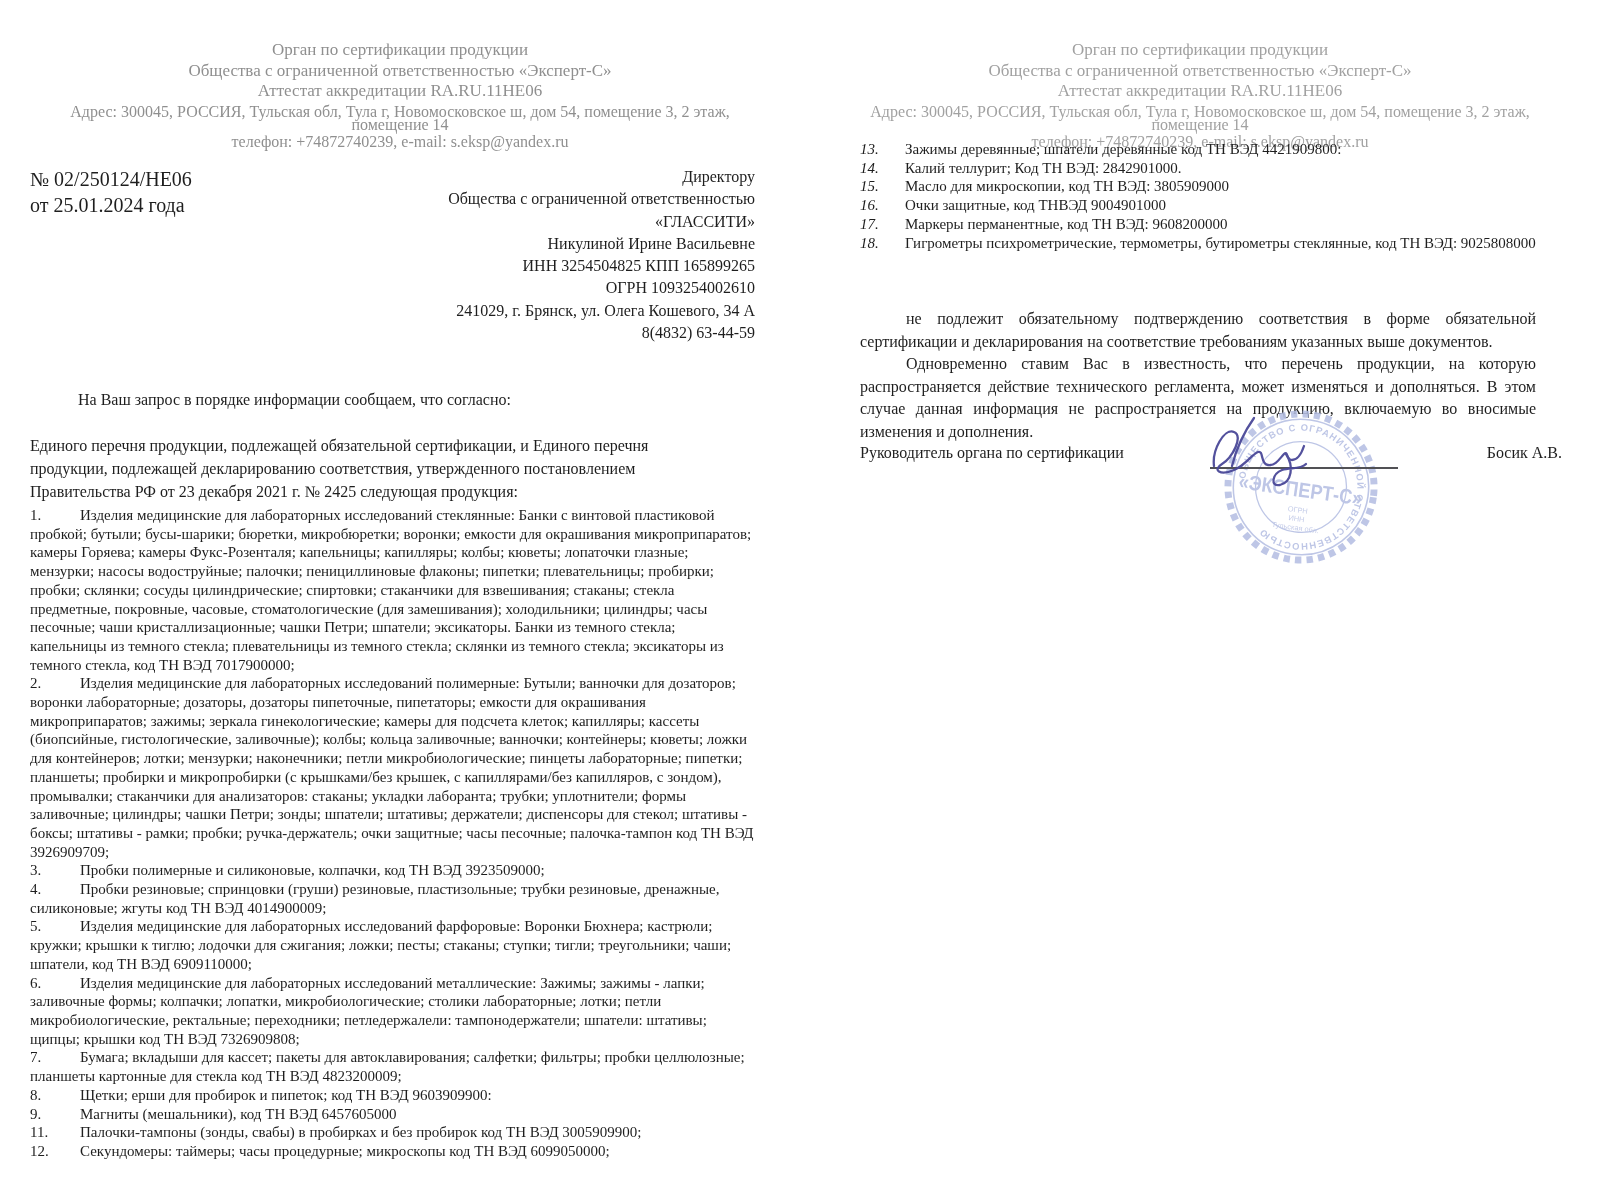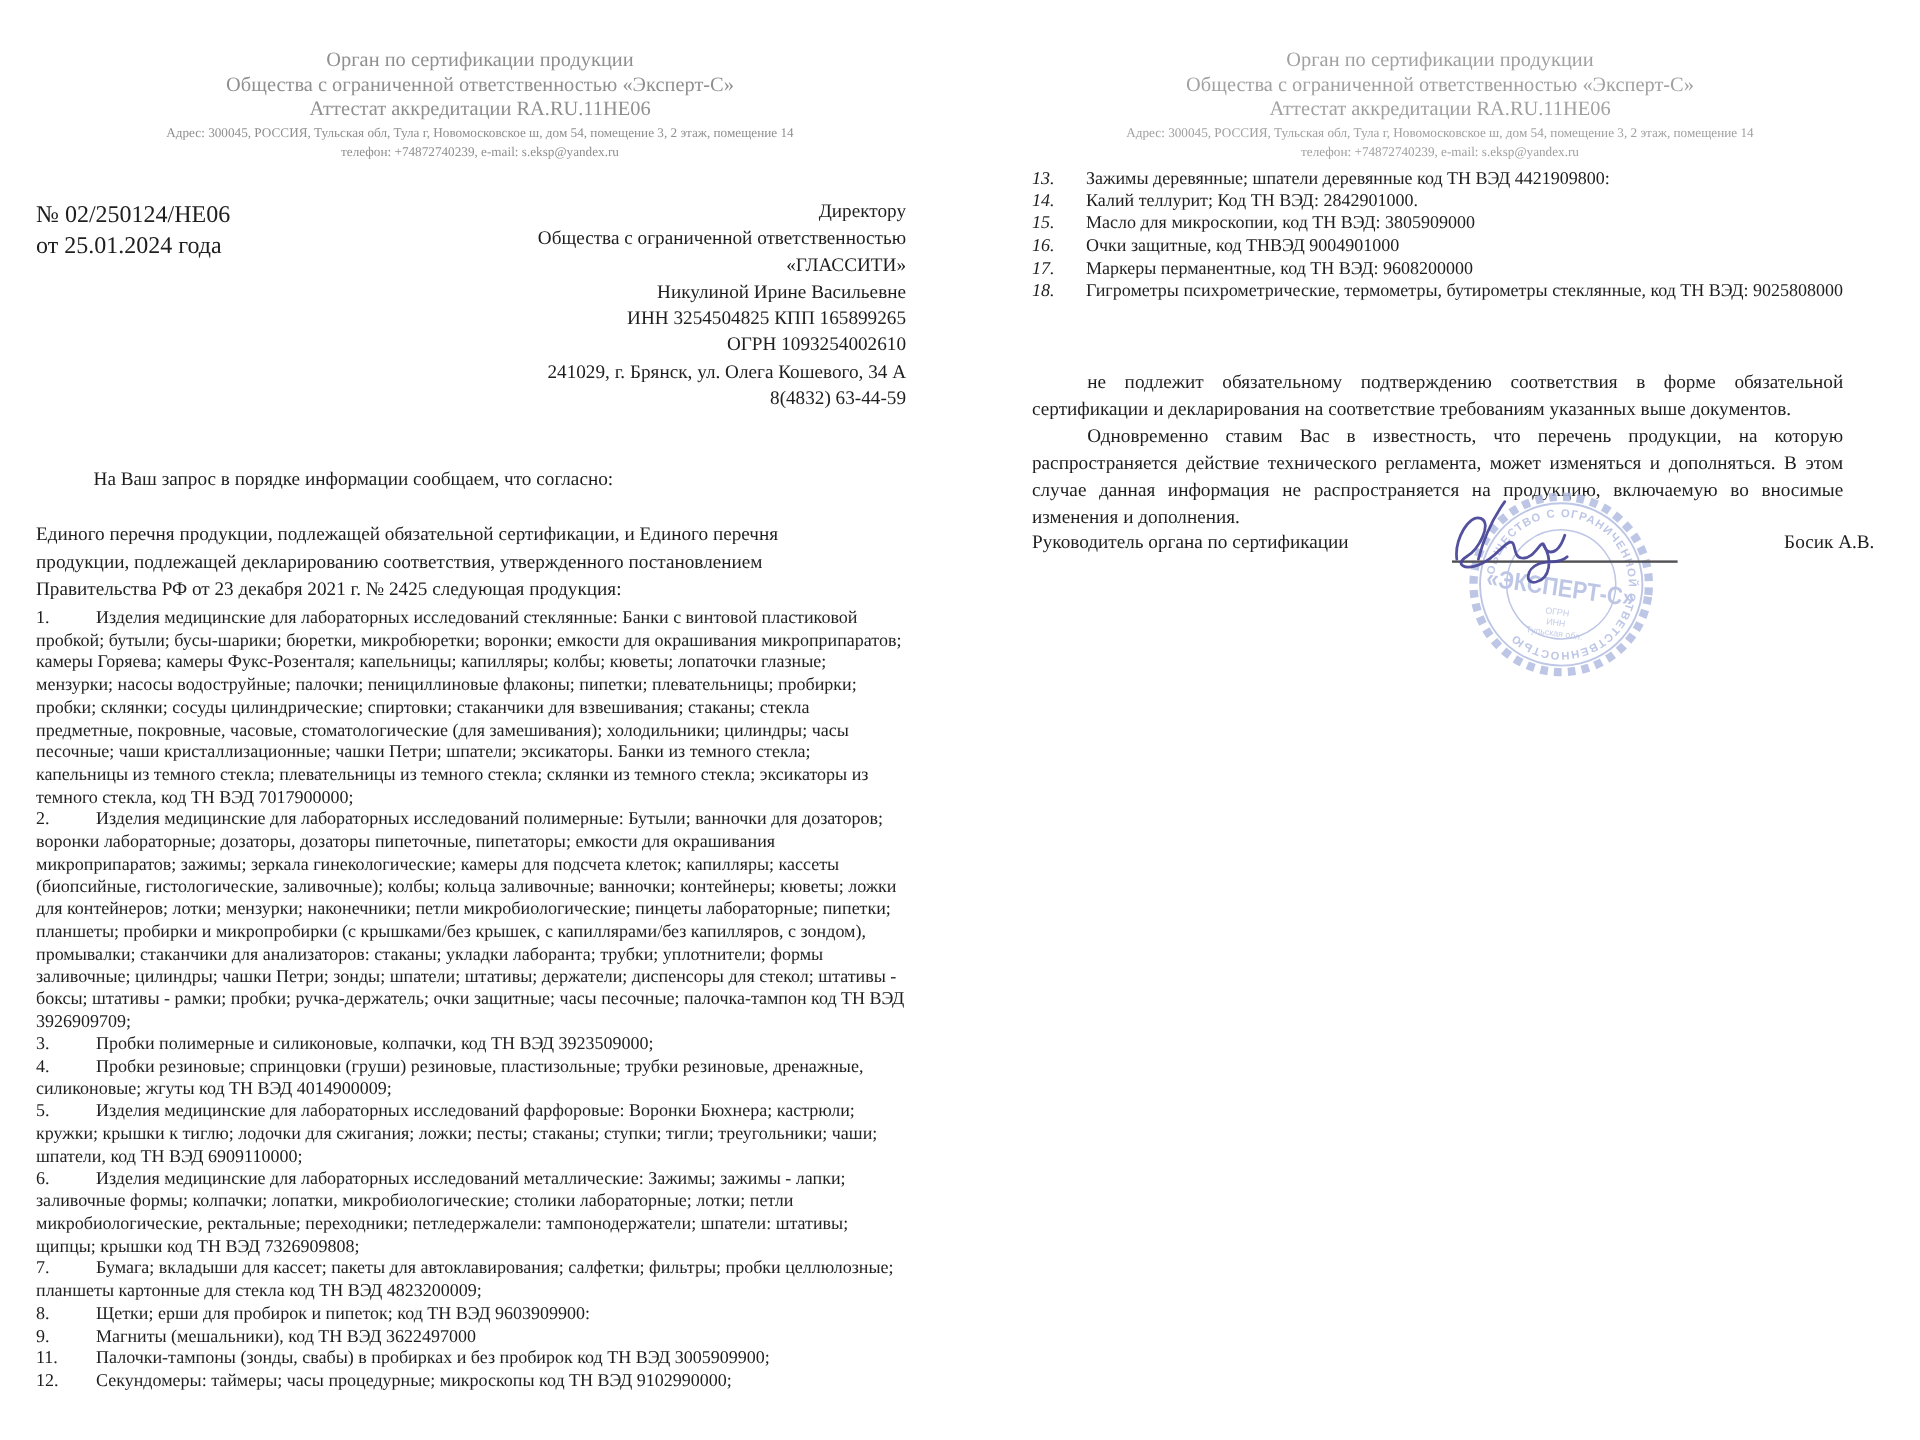--- a/index.html
+++ b/index.html
@@ -6,21 +6,21 @@
   html,body { background:#ffffff; }
   .canvas {
     position:relative; width:1600px; height:1200px; background:#ffffff;
     font-family:"Liberation Serif","DejaVu Serif",serif; color:#1e1e1e;
     overflow:hidden;
     padding-left:28px;
   }
   
   .org-header { position:absolute; text-align:center; }
   .org-header .hl { font-size:17px; line-height:20.5px; }
-  .org-header .haddr { font-size:11px; line-height:13.5px; margin-top:3px; }
+  .org-header .haddr { font-size:16px; line-height:13.5px; margin-top:3px; }
   #header1 { left:30px; top:40px; width:740px; color:#8f8f8f; }
   #header2 { left:830px; top:40px; width:740px; color:#a1a1a1; }
   
   .ref-block { position:absolute; left:30px; top:166px; font-size:20px; line-height:26px; }
   .addressee { position:absolute; left:355px; top:166px; width:400px;
                text-align:right; font-size:16px; line-height:22.3px; }
   .intro { position:absolute; left:30px; top:391px; width:730px;
            font-size:16px; text-indent:48px; }
   .basis { position:absolute; left:30px; top:434px; width:690px;
            font-size:16px; line-height:23px; }
@@ -77,23 +77,23 @@
 
   <div class="plist" id="list1">
     <p><span class="num">1.</span><span>Изделия медицинские для лабораторных исследований стеклянные: Банки с винтовой пластиковой пробкой; бутыли; бусы-шарики; бюретки, микробюретки; воронки; емкости для окрашивания микроприпаратов; камеры Горяева; камеры Фукс-Розенталя; капельницы; капилляры; колбы; кюветы; лопаточки глазные; мензурки; насосы водоструйные; палочки; пенициллиновые флаконы; пипетки; плевательницы; пробирки; пробки; склянки; сосуды цилиндрические; спиртовки; стаканчики для взвешивания; стаканы; стекла предметные, покровные, часовые, стоматологические (для замешивания); холодильники; цилиндры; часы песочные; чаши кристаллизационные; чашки Петри; шпатели; эксикаторы. Банки из темного стекла; капельницы из темного стекла; плевательницы из темного стекла; склянки из темного стекла; эксикаторы из темного стекла, код ТН ВЭД 7017900000;</span></p>
     <p><span class="num">2.</span><span>Изделия медицинские для лабораторных исследований полимерные: Бутыли; ванночки для дозаторов; воронки лабораторные; дозаторы, дозаторы пипеточные, пипетаторы; емкости для окрашивания микроприпаратов; зажимы; зеркала гинекологические; камеры для подсчета клеток; капилляры; кассеты (биопсийные, гистологические, заливочные); колбы; кольца заливочные; ванночки; контейнеры; кюветы; ложки для контейнеров; лотки; мензурки; наконечники; петли микробиологические; пинцеты лабораторные; пипетки; планшеты; пробирки и микропробирки (с крышками/без крышек, с капиллярами/без капилляров, с зондом), промывалки; стаканчики для анализаторов: стаканы; укладки лаборанта; трубки; уплотнители; формы заливочные; цилиндры; чашки Петри; зонды; шпатели; штативы; держатели; диспенсоры для стекол; штативы - боксы; штативы - рамки; пробки; ручка-держатель; очки защитные; часы песочные; палочка-тампон код ТН ВЭД 3926909709;</span></p>
     <p><span class="num">3.</span><span>Пробки полимерные и силиконовые, колпачки, код ТН ВЭД 3923509000;</span></p>
     <p><span class="num">4.</span><span>Пробки резиновые; спринцовки (груши) резиновые, пластизольные; трубки резиновые, дренажные, силиконовые; жгуты код ТН ВЭД 4014900009;</span></p>
     <p><span class="num">5.</span><span>Изделия медицинские для лабораторных исследований фарфоровые: Воронки Бюхнера; кастрюли; кружки; крышки к тиглю; лодочки для сжигания; ложки; песты; стаканы; ступки; тигли; треугольники; чаши; шпатели, код ТН ВЭД 6909110000;</span></p>
     <p><span class="num">6.</span><span>Изделия медицинские для лабораторных исследований металлические: Зажимы; зажимы - лапки; заливочные формы; колпачки; лопатки, микробиологические; столики лабораторные; лотки; петли микробиологические, ректальные; переходники; петледержалели: тампонодержатели; шпатели: штативы; щипцы; крышки код ТН ВЭД 7326909808;</span></p>
     <p><span class="num">7.</span><span>Бумага; вкладыши для кассет; пакеты для автоклавирования; салфетки; фильтры; пробки целлюлозные; планшеты картонные для стекла код ТН ВЭД 4823200009;</span></p>
     <p><span class="num">8.</span><span>Щетки; ерши для пробирок и пипеток; код ТН ВЭД 9603909900:</span></p>
-    <p><span class="num">9.</span><span>Магниты (мешальники), код ТН ВЭД 3622497000</span></p>
+    <p><span class="num">9.</span><span>Магниты (мешальники), код ТН ВЭД 6457605000</span></p>
     <p><span class="num">11.</span><span>Палочки-тампоны (зонды, свабы) в пробирках и без пробирок код ТН ВЭД 3005909900;</span></p>
-    <p><span class="num">12.</span><span>Секундомеры: таймеры; часы процедурные; микроскопы код ТН ВЭД 9102990000;</span></p>
+    <p><span class="num">12.</span><span>Секундомеры: таймеры; часы процедурные; микроскопы код ТН ВЭД 6099050000;</span></p>
   </div>
 
   <div class="org-header" id="header2">
     <div class="hl">Орган по сертификации продукции</div>
     <div class="hl">Общества с ограниченной ответственностью «Эксперт-С»</div>
     <div class="hl">Аттестат аккредитации RA.RU.11HE06</div>
     <div class="haddr">Адрес: 300045, РОССИЯ, Тульская обл, Тула г, Новомосковское ш, дом 54, помещение 3, 2 этаж, помещение 14</div>
     <div class="haddr">телефон: +74872740239, e-mail: s.eksp@yandex.ru</div>
   </div>
 

